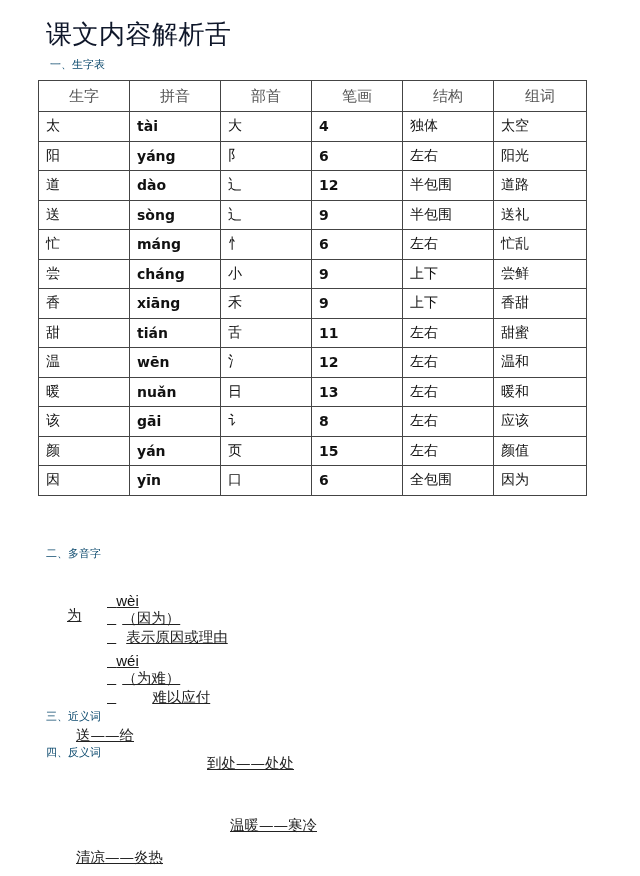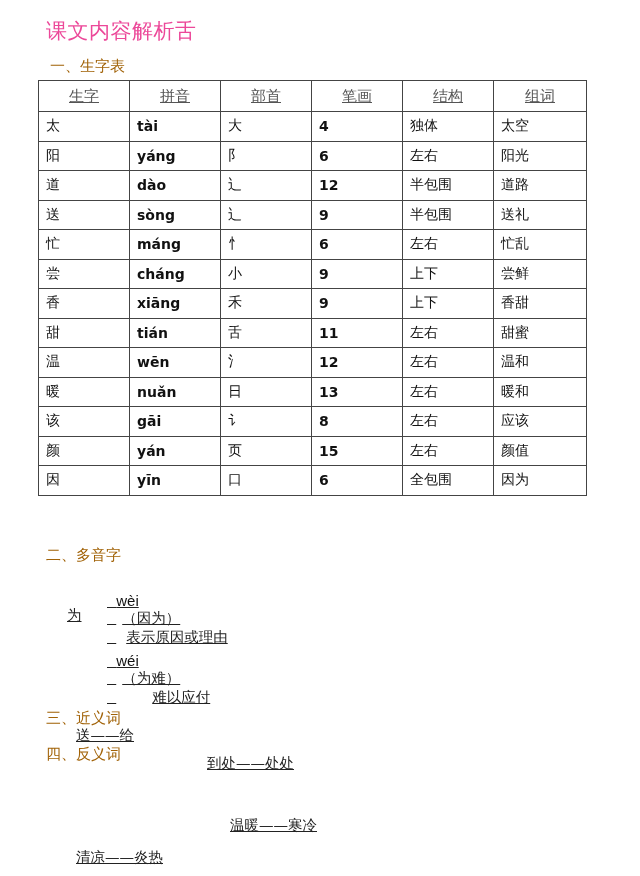--- a/index.html
+++ b/index.html
@@ -2,40 +2,39 @@
 <html><head>
 <meta charset="utf-8">
 <style>
   html, body { margin: 0; padding: 0; background: #ffffff; }
   body {
     width: 640px; height: 876px; position: relative; overflow: hidden;
     color: #111; font-family: "DejaVu Serif", "Liberation Serif", serif;
   }
   .title {
     position: absolute; left: 46px; top: 17px;
-    font-size: 21px; letter-spacing: 0.5px; color: #ec4899;
+    font-size: 26px; letter-spacing: 0.5px; color: #0f172a;
   }
   .h2 {
     position: absolute; font-family: "DejaVu Sans", "Liberation Sans", sans-serif;
-    font-size: 15px; color: #a16207;
+    font-size: 11px; color: #0c4a6e;
   }
   table.chars {
     position: absolute; left: 38px; top: 80px;
     width: 548px; border-collapse: collapse;
     table-layout: fixed;
   }
   table.chars th, table.chars td {
     border: 1px solid #444; height: 29.5px; padding: 0 0 0 7px;
     box-sizing: border-box; vertical-align: middle;
   }
   table.chars th {
     font-weight: normal; color: #555; font-size: 15px; text-align: center;
     padding: 0; height: 31px;
     font-family: "DejaVu Serif", "Liberation Serif", serif;
-    text-decoration: underline;
   }
   table.chars td {
     font-size: 14px; color: #111; text-align: left;
     font-family: "DejaVu Sans", "Liberation Sans", sans-serif;
   }
   td.bold { font-weight: bold; font-family: "Liberation Sans", "DejaVu Sans", sans-serif; font-size: 14.5px; }
   .line {
     position: absolute; font-size: 14.5px; color: #222; white-space: pre; text-decoration: underline;
   }
   .py { font-family: "Liberation Sans", "DejaVu Sans", sans-serif; font-size: 15px; color: #111; }

